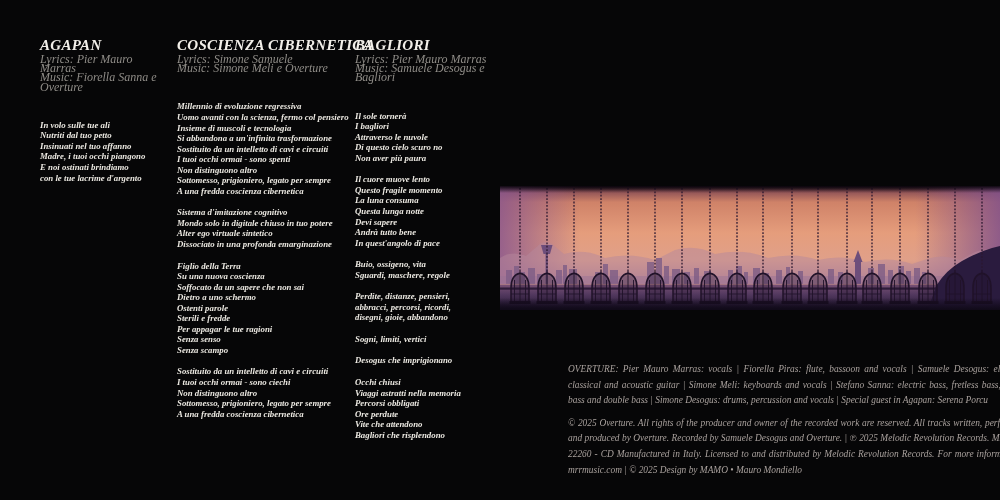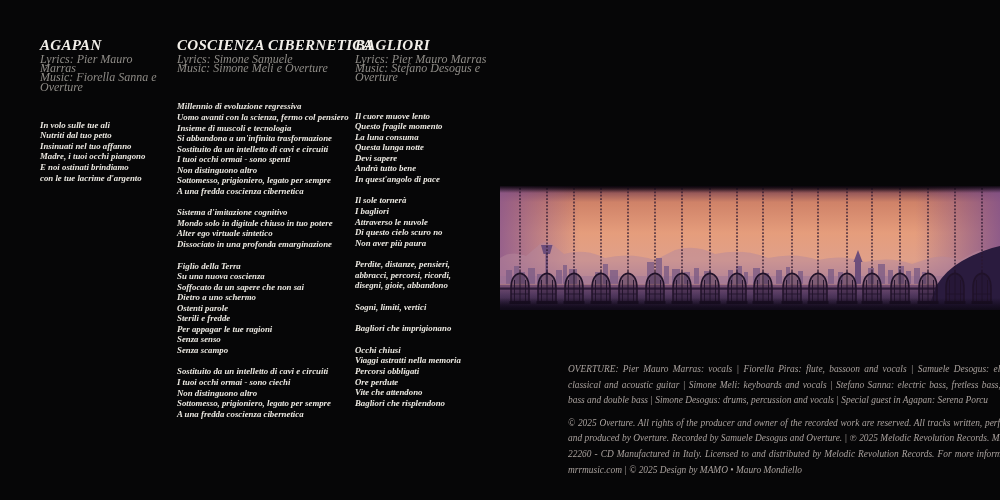--- a/index.html
+++ b/index.html
@@ -57,27 +57,28 @@
         <p class="stanza">Millennio di evoluzione regressiva<br>Uomo avanti con la scienza, fermo col pensiero<br>Insieme di muscoli e tecnologia<br>Si abbandona a un'infinita trasformazione<br>Sostituito da un intelletto di cavi e circuiti<br>I tuoi occhi ormai - sono spenti<br>Non distinguono altro<br>Sottomesso, prigioniero, legato per sempre<br>A una fredda coscienza cibernetica</p>
         <p class="stanza">Sistema d'imitazione cognitivo<br>Mondo solo in digitale chiuso in tuo potere<br>Alter ego virtuale sintetico<br>Dissociato in una profonda emarginazione</p>
         <p class="stanza">Figlio della Terra<br>Su una nuova coscienza<br>Soffocato da un sapere che non sai<br>Dietro a uno schermo<br>Ostenti parole<br>Sterili e fredde<br>Per appagar le tue ragioni<br>Senza senso<br>Senza scampo</p>
         <p class="stanza">Sostituito da un intelletto di cavi e circuiti<br>I tuoi occhi ormai - sono ciechi<br>Non distinguono altro<br>Sottomesso, prigioniero, legato per sempre<br>A una fredda coscienza cibernetica</p>
       </div>
   </section>
 
   <section class="song" id="song-2">
     <h2>BAGLIORI</h2>
     <div class="credit first">Lyrics: Pier Mauro Marras</div>
-    <div class="credit">Music: Stefano Desogus e Overture</div>
+    <div class="credit">Music: Samuele Desogus e Bagliori</div>
     <div class="stanzas">
+        <p class="stanza">Il sole tornerà<br>I bagliori<br>Attraverso le nuvole<br>Di questo cielo scuro no<br>Non aver più paura</p>
         <p class="stanza">Il cuore muove lento<br>Questo fragile momento<br>La luna consuma<br>Questa lunga notte<br>Devi sapere<br>Andrà tutto bene<br>In quest'angolo di pace</p>
-        <p class="stanza">Il sole tornerà<br>I bagliori<br>Attraverso le nuvole<br>Di questo cielo scuro no<br>Non aver più paura</p>
+        <p class="stanza">Buio, ossigeno, vita<br>Sguardi, maschere, regole</p>
         <p class="stanza">Perdite, distanze, pensieri,<br>abbracci, percorsi, ricordi,<br>disegni, gioie, abbandono</p>
         <p class="stanza">Sogni, limiti, vertici</p>
-        <p class="stanza">Bagliori che imprigionano</p>
+        <p class="stanza">Desogus che imprigionano</p>
         <p class="stanza">Occhi chiusi<br>Viaggi astratti nella memoria<br>Percorsi obbligati<br>Ore perdute<br>Vite che attendono<br>Bagliori che risplendono</p>
       </div>
   </section>
 
   <div class="photo">
     <svg viewBox="0 0 500 124" preserveAspectRatio="none">
       <defs>
         <linearGradient id="sky" x1="0" y1="0" x2="0" y2="1">
           <stop offset="0" stop-color="#2a1722"></stop>
           <stop offset="0.04" stop-color="#8a4f55"></stop>

